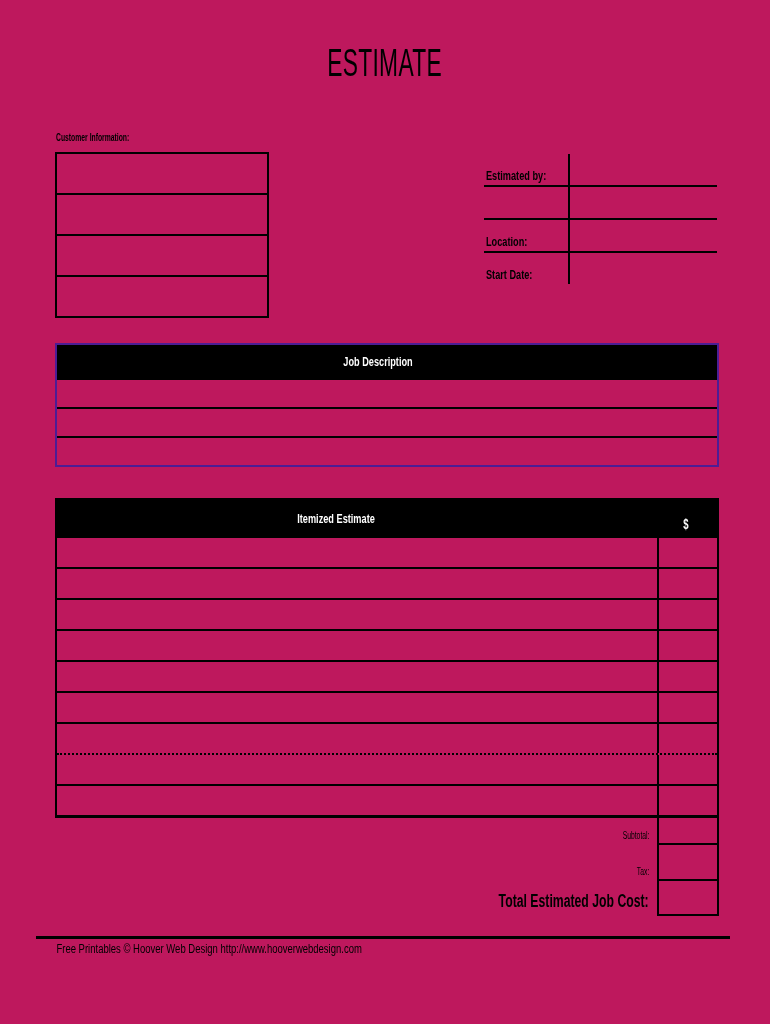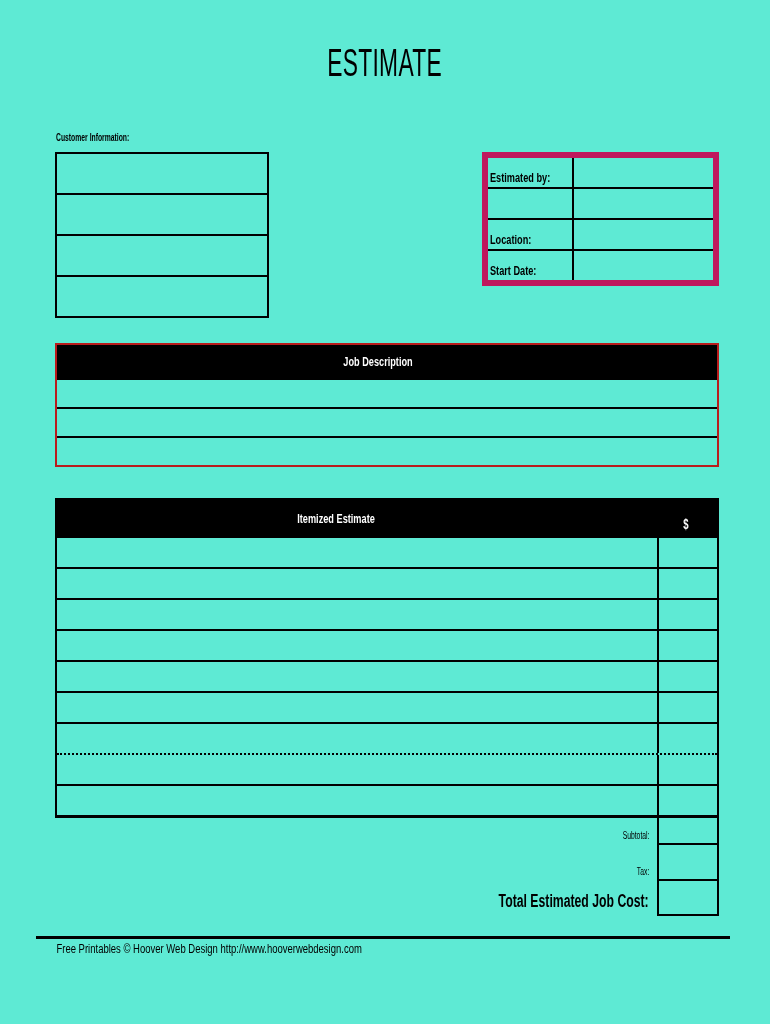--- a/index.html
+++ b/index.html
@@ -4,21 +4,21 @@
 <style>
   * { margin:0; padding:0; box-sizing:border-box; }
   html,body { background:#ffffff; }
   body {
     width:770px; height:1024px;
     font-family:"Liberation Sans", sans-serif;
     color:#000;
     position:relative;
     overflow:hidden;
   }
-  .page { position:absolute; inset:0; background:#5eead4; }
+  .page { position:absolute; inset:0; background:#be185d; }
 
   
   .cond { display:inline-block; white-space:nowrap; transform:scaleX(0.68); }
   .o-left   { transform-origin:0 50%; }
   .o-right  { transform-origin:100% 50%; }
   .o-center { transform-origin:50% 50%; }
 
   
   .title-wrap {
     position:absolute; top:42px; left:0; right:0;
@@ -34,36 +34,36 @@
   .cust-table {
     position:absolute; left:55px; top:152px; width:214px; height:166px;
     border:2px solid #000; display:flex; flex-direction:column;
   }
   .cust-row { flex:1; border-bottom:2px solid #000; }
   .cust-row:last-child { border-bottom:none; }
 
   
   .meta-table {
     position:absolute; left:482px; top:152px; width:237px; height:134px;
-    border:6px solid #be185d; display:flex; flex-direction:column;
+    border:2px solid #be185d; display:flex; flex-direction:column;
   }
   .meta-row { flex:1; display:flex; border-bottom:2px solid #000; }
   .meta-row:last-child { border-bottom:none; }
   .meta-label {
     width:86px; border-right:2px solid #000;
     display:flex; align-items:flex-end;
     padding:0 2px 2px 2px;
     font-size:13.5px; font-weight:bold;
   }
   .meta-value { flex:1; }
 
   
   .job-table {
     position:absolute; left:55px; top:343px; width:664px;
-    border:2px solid #b91c1c;
+    border:2px solid #4c1d95;
   }
   .job-header {
     height:33px; background:#000; color:#fff;
     display:flex; align-items:center; justify-content:center;
     padding-right:18px;
     font-size:13.5px; font-weight:bold;
   }
   .job-row { height:29px; border-top:2px solid #000; }
 
   

